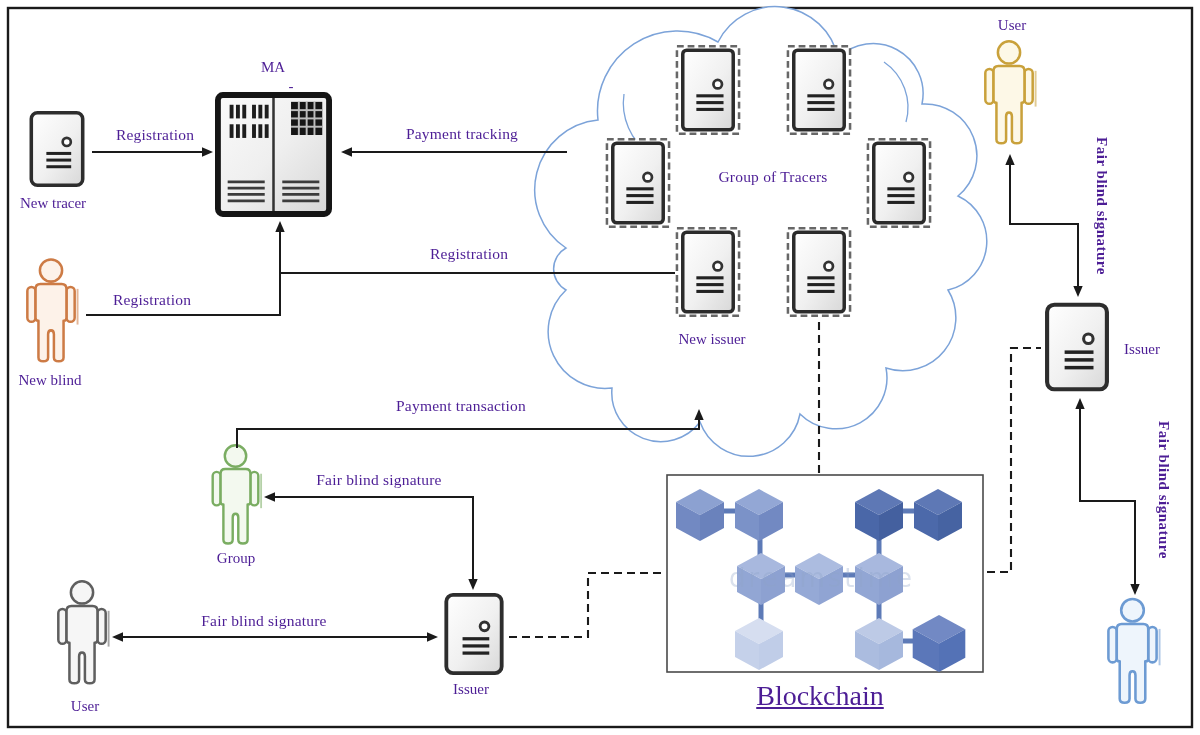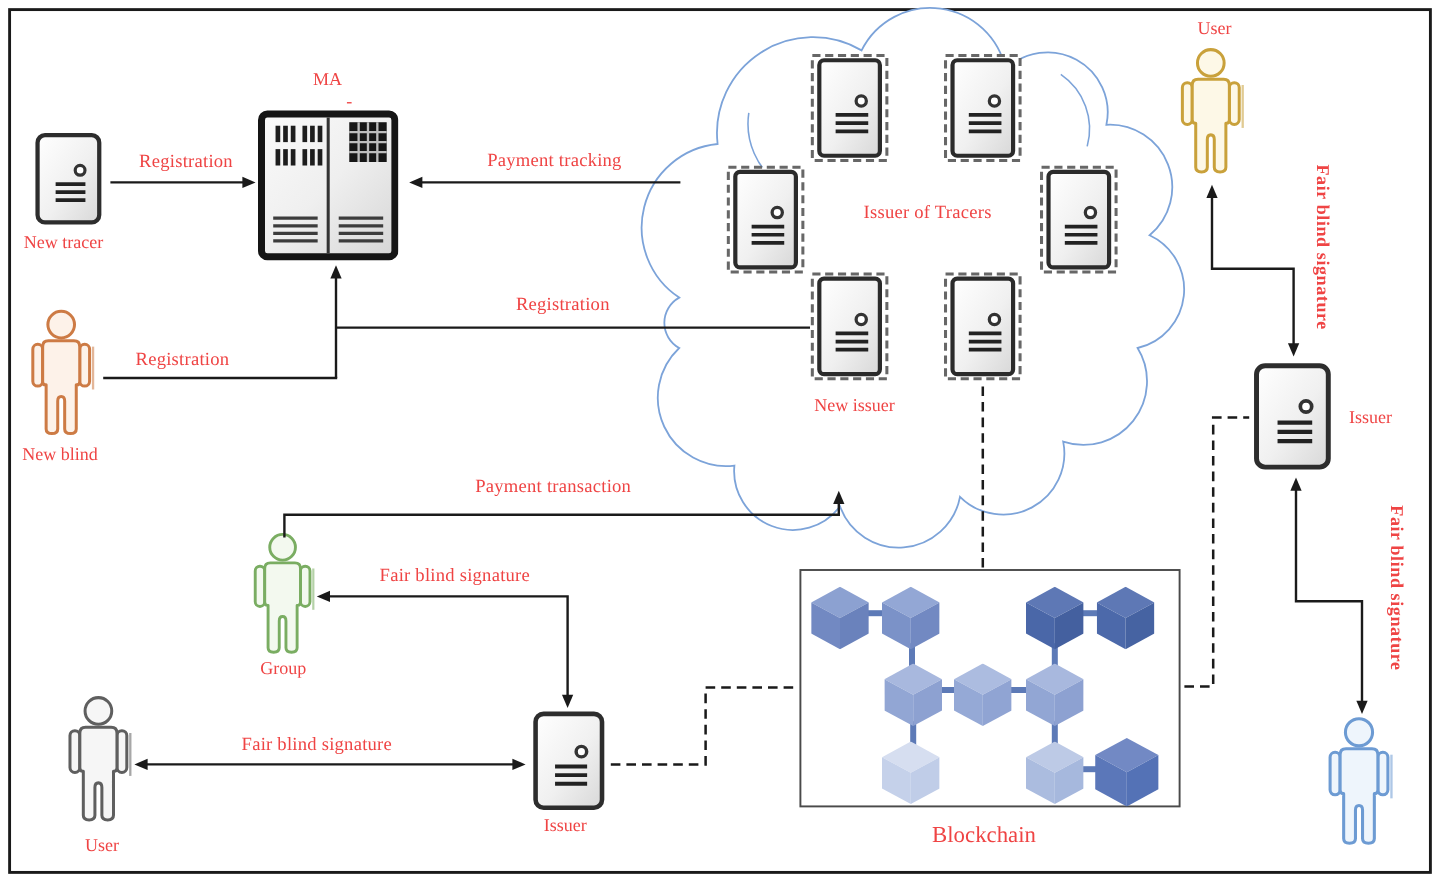--- a/index.html
+++ b/index.html
@@ -1,22 +1,22 @@
 <!DOCTYPE html>
 <html><head>
 <meta charset="utf-8">
 <style>
   html,body{margin:0;padding:0;background:#fff;}
   #canvas{position:relative;width:1200px;height:735px;background:#fff;overflow:hidden;
           font-family:"Liberation Serif","DejaVu Serif",serif;color:#1b1b1b;}
   #scene{position:absolute;left:0;top:0;}
   .lbl{position:absolute;transform:translate(-50%,-50%);white-space:nowrap;
-       font-size:15px;line-height:1;color:#ef4444;}
+       font-size:15px;line-height:1;color:#4c1d95;}
   .lbl.b{font-weight:400;font-size:15.5px;letter-spacing:.2px;}
-  .lbl.big{font-size:19px;}
+  .lbl.big{font-size:28px;text-decoration:underline;}
   .lbl.v{writing-mode:vertical-rl;font-weight:700;font-size:15px;letter-spacing:.5px;}
   .lbl.watermark{font-size:26px;letter-spacing:3px;color:#8fa4c9;opacity:.32;font-family:"DejaVu Sans","Liberation Sans",sans-serif;}
 </style>
 </head>
 <body>
 
 <div id="canvas">
 
 <svg id="scene" width="1200" height="735" viewBox="0 0 1200 735">
   <defs>
@@ -207,28 +207,29 @@
 </svg>
 
 <div class="lbl" style="left:273px;top:67px">MA</div>
 <div class="lbl" style="left:291px;top:86px">-</div>
 <div class="lbl" style="left:53px;top:203px">New tracer</div>
 <div class="lbl" style="left:50px;top:380px">New blind</div>
 <div class="lbl b" style="left:155px;top:135px">Registration</div>
 <div class="lbl b" style="left:462px;top:134px">Payment tracking</div>
 <div class="lbl b" style="left:469px;top:254px">Registration</div>
 <div class="lbl b" style="left:152px;top:300px">Registration</div>
-<div class="lbl b" style="left:773px;top:177px">Issuer of Tracers</div>
+<div class="lbl b" style="left:773px;top:177px">Group of Tracers</div>
 <div class="lbl" style="left:712px;top:339px">New issuer</div>
 <div class="lbl b" style="left:461px;top:406px">Payment transaction</div>
 <div class="lbl b" style="left:379px;top:480px">Fair blind signature</div>
 <div class="lbl" style="left:236px;top:558px">Group</div>
 <div class="lbl b" style="left:264px;top:621px">Fair blind signature</div>
 <div class="lbl" style="left:85px;top:706px">User</div>
 <div class="lbl" style="left:471px;top:689px">Issuer</div>
 <div class="lbl big" style="left:820px;top:696px">Blockchain</div>
+<div class="lbl watermark" style="left:822px;top:578px">dreamstime</div>
 <div class="lbl" style="left:1012px;top:25px">User</div>
 <div class="lbl" style="left:1142px;top:349px">Issuer</div>
 <div class="lbl" style="left:1133px;top:744px">Bob</div>
 <div class="lbl v" style="left:1101px;top:206px">Fair blind signature</div>
 <div class="lbl v" style="left:1163px;top:490px">Fair blind signature</div>
 
 </div>
 
 </body></html>

